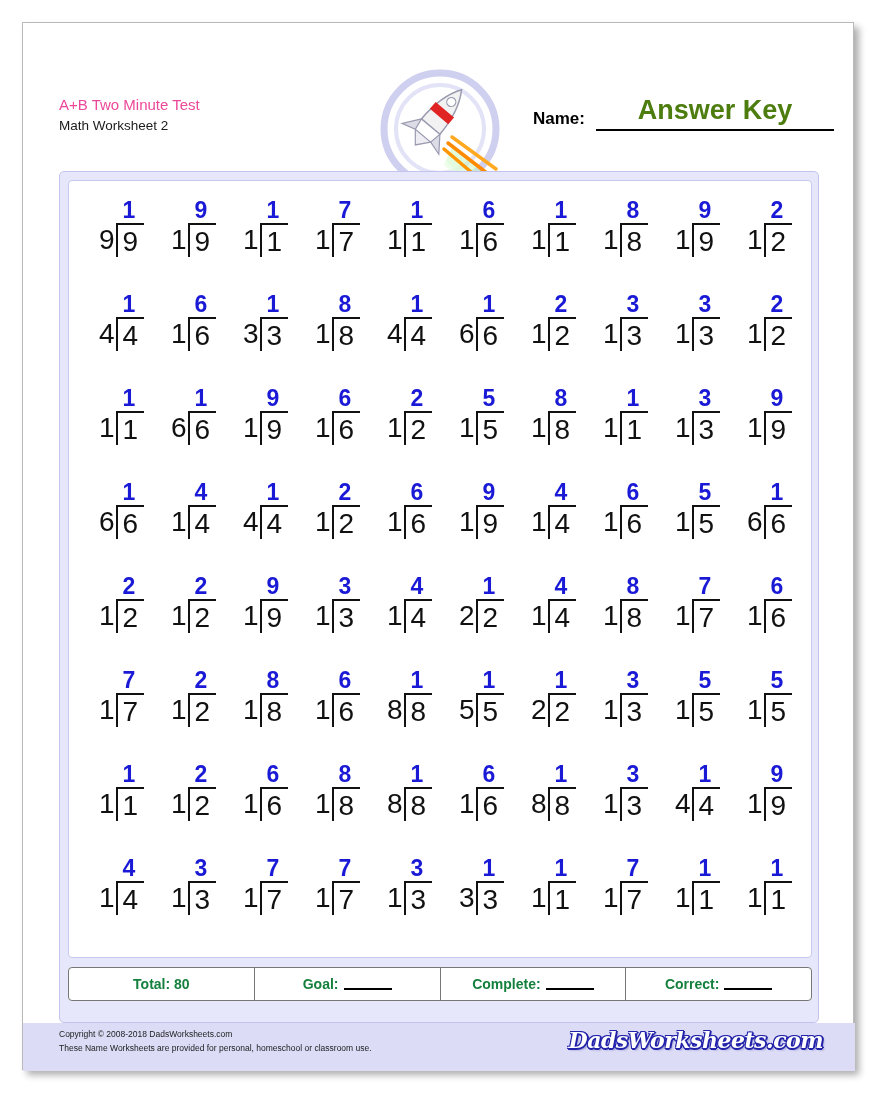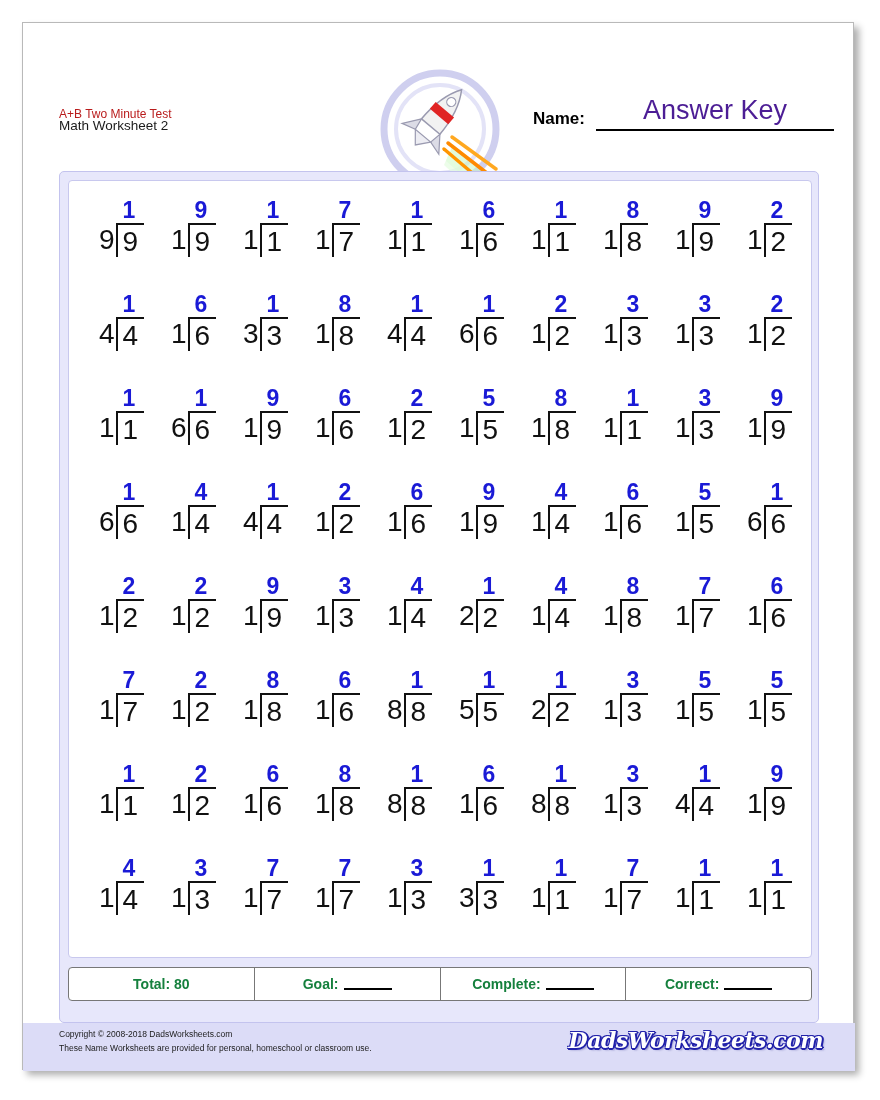--- a/index.html
+++ b/index.html
@@ -24,25 +24,24 @@
     box-shadow: 5px 5px 7px rgba(0,0,0,0.32);
   }
   
   .header {
     position: absolute;
     left: 0; top: 0; width: 832px; height: 128px;
   }
   .wtitle {
     position: absolute;
     left: 36px; top: 71px;
-    font-size: 12px;
-    color: #b91c1c;
+    font-size: 15px;
+    color: #ec4899;
     line-height: 21px;
     white-space: nowrap;
-    margin-top: 10px;
   }
   .wtitle2 {
     position: absolute;
     left: 36px; top: 92px;
     font-size: 13.5px;
     color: #1b1b1b;
     line-height: 21px;
     white-space: nowrap;
   }
   .name-label {
@@ -57,22 +56,22 @@
     left: 573px; top: 106px;
     width: 238px; height: 0;
     border-bottom: 2px solid #000000;
   }
   .answer-key {
     position: absolute;
     left: 573px; top: 72px;
     width: 238px;
     text-align: center;
     font-size: 27px;
-    font-weight: normal;
-    color: #4c1d95;
+    font-weight: bold;
+    color: #4d7c0f;
     white-space: nowrap;
   }
   
   .logo {
     position: absolute;
     left: 337px; top: 42px;
     width: 160px; height: 135px;
   }
   
   .panel {

